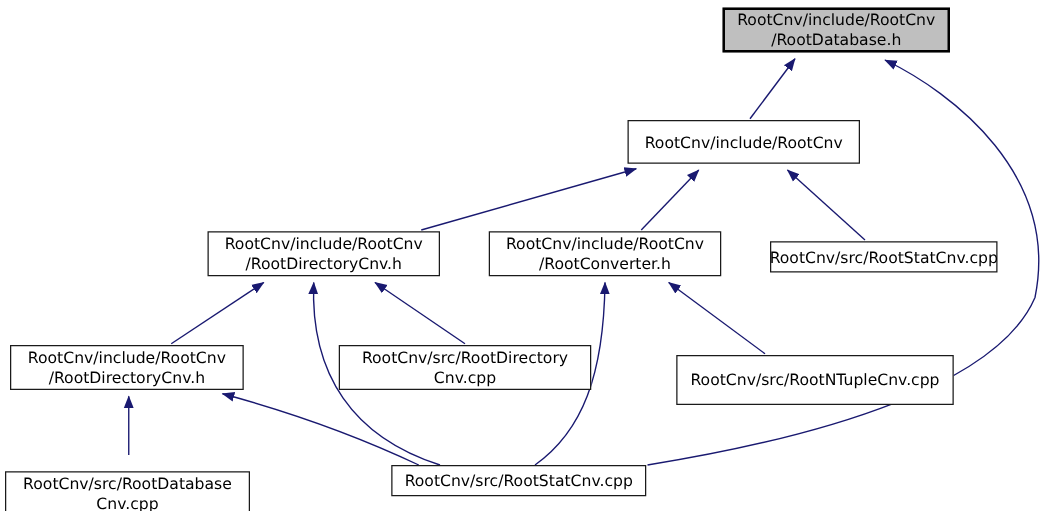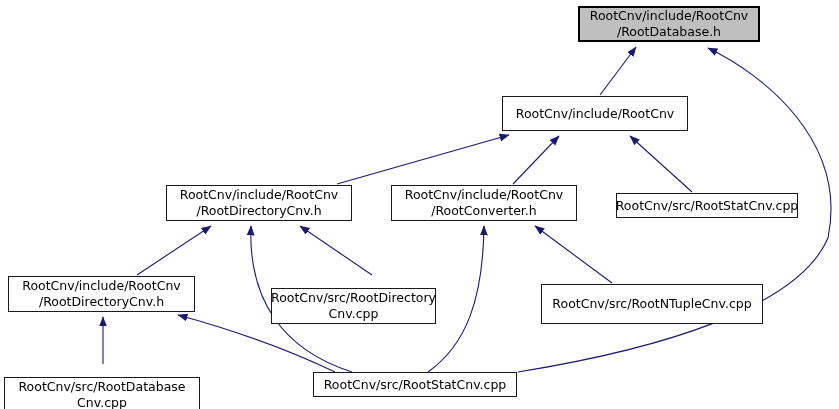--- a/index.html
+++ b/index.html
@@ -82,21 +82,21 @@
   <div class="node" style="left:616px;top:193px;width:182px;height:25px;justify-content:center;">
     <span>RootCnv/src/RootStatCnv.cpp</span>
 
   </div>
 
   <div class="node" style="left:8px;top:276px;width:187px;height:36px;">
     <span>RootCnv/include/RootCnv</span>
     <span>/RootDirectoryCnv.h</span>
   </div>
 
-  <div class="node" style="left:271px;top:288px;width:165px;height:36px;">
+  <div class="node" style="left:271px;top:276px;width:202px;height:36px;">
     <span>RootCnv/src/RootDirectory</span>
     <span>Cnv.cpp</span>
   </div>
 
   <div class="node" style="left:541px;top:284px;width:222px;height:40px;">
     <span>RootCnv/src/RootNTupleCnv.cpp</span>
 
   </div>
 
   <div class="node" style="left:4px;top:377px;width:196px;height:36px;">

